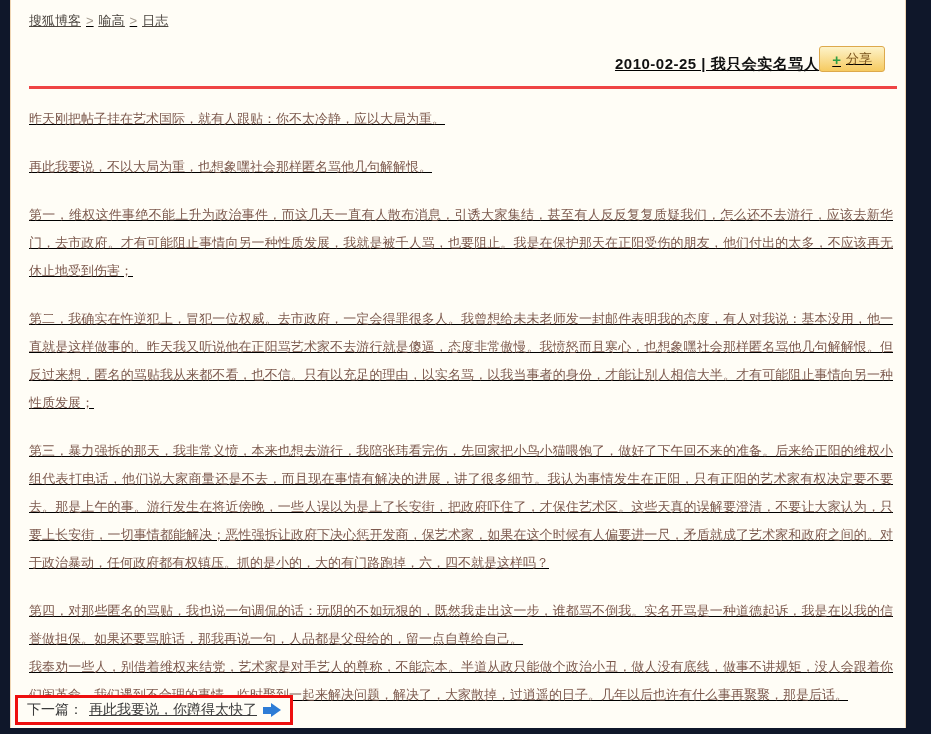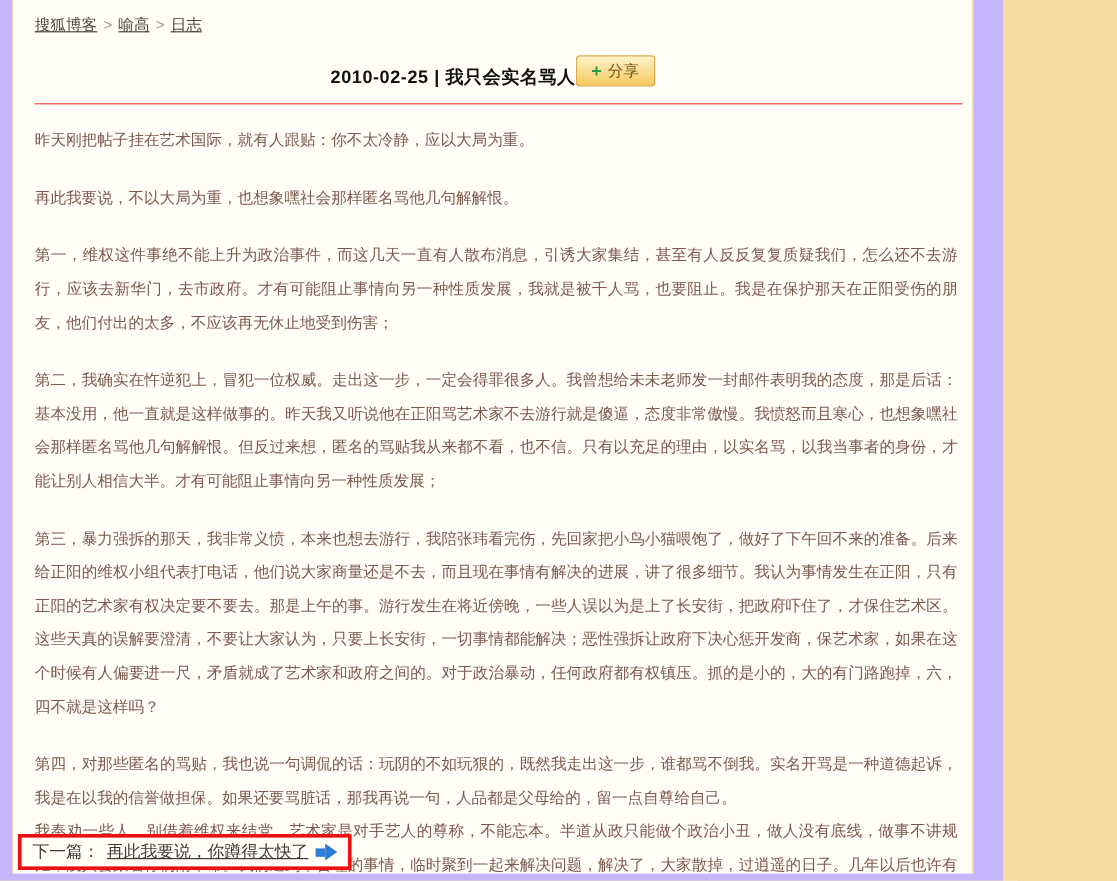--- a/index.html
+++ b/index.html
@@ -2,34 +2,34 @@
 <html><head>
 <meta charset="utf-8">
 <style>
   html,body{margin:0;padding:0;}
   body{
     width:931px;height:734px;overflow:hidden;
     font-family:"Liberation Sans","DejaVu Sans",sans-serif;
     background:#f7d9a0;
   }
   .frame{
-    width:836px;height:734px;box-sizing:border-box;
-    padding:0 25px 6px 10px;background:#c4b5fd;
+    width:931px;height:734px;box-sizing:border-box;
+    padding:0 25px 6px 10px;background:#0f172a;text-decoration:underline;
   }
   .content{
     position:relative;height:100%;box-sizing:border-box;
     background:#fffdf6;border-left:1px solid #f0d6b4;border-right:1px solid #f0d6b4;
     padding:10px 8px 44px 18px;
   }
   .breadcrumb{font-size:13px;color:#a39a8e;margin:2px 0 16px 0;}
   .breadcrumb a{color:#4c4640;text-decoration:underline;cursor:pointer;}
   .breadcrumb .sep{color:#a39a8e;margin:0 5px;}
   .title-row{
-    display:flex;justify-content:center;align-items:flex-end;
-    border-bottom:1px solid #ef4444;padding:0 12px 12px 2px;
+    display:flex;justify-content:flex-end;align-items:flex-end;
+    border-bottom:3px solid #ef4444;padding:0 12px 12px 2px;
   }
   .post-title{font-size:15px;font-weight:bold;color:#111;margin:0;letter-spacing:.5px;}
   .share-btn{
     display:inline-flex;align-items:center;gap:5px;
     font-family:inherit;font-size:13px;color:#7a531d;
     background:linear-gradient(#fdf3c9,#f6ca60);
     border:1px solid #dda94c;border-radius:3px;
     padding:3px 12px;cursor:pointer;margin-bottom:2px;
   }
   .share-btn .plus{color:#2f9e44;font-weight:900;font-size:15px;line-height:1;}
@@ -74,21 +74,21 @@
       <button class="share-btn">
         <span class="plus">+</span>
         <span>分享</span>
       </button>
     </div>
 
     <div class="article" id="article">
         <p>昨天刚把帖子挂在艺术国际，就有人跟贴：你不太冷静，应以大局为重。</p>
         <p>再此我要说，不以大局为重，也想象嘿社会那样匿名骂他几句解解恨。</p>
         <p>第一，维权这件事绝不能上升为政治事件，而这几天一直有人散布消息，引诱大家集结，甚至有人反反复复质疑我们，怎么还不去游行，应该去新华门，去市政府。才有可能阻止事情向另一种性质发展，我就是被千人骂，也要阻止。我是在保护那天在正阳受伤的朋友，他们付出的太多，不应该再无休止地受到伤害；</p>
-        <p>第二，我确实在忤逆犯上，冒犯一位权威。走出这一步，一定会得罪很多人。我曾想给未未老师发一封邮件表明我的态度，那是后话：基本没用，他一直就是这样做事的。昨天我又听说他在正阳骂艺术家不去游行就是傻逼，态度非常傲慢。我愤怒而且寒心，也想象嘿社会那样匿名骂他几句解解恨。但反过来想，匿名的骂贴我从来都不看，也不信。只有以充足的理由，以实名骂，以我当事者的身份，才能让别人相信大半。才有可能阻止事情向另一种性质发展；</p>
+        <p>第二，我确实在忤逆犯上，冒犯一位权威。去市政府，一定会得罪很多人。我曾想给未未老师发一封邮件表明我的态度，有人对我说：基本没用，他一直就是这样做事的。昨天我又听说他在正阳骂艺术家不去游行就是傻逼，态度非常傲慢。我愤怒而且寒心，也想象嘿社会那样匿名骂他几句解解恨。但反过来想，匿名的骂贴我从来都不看，也不信。只有以充足的理由，以实名骂，以我当事者的身份，才能让别人相信大半。才有可能阻止事情向另一种性质发展；</p>
         <p>第三，暴力强拆的那天，我非常义愤，本来也想去游行，我陪张玮看完伤，先回家把小鸟小猫喂饱了，做好了下午回不来的准备。后来给正阳的维权小组代表打电话，他们说大家商量还是不去，而且现在事情有解决的进展，讲了很多细节。我认为事情发生在正阳，只有正阳的艺术家有权决定要不要去。那是上午的事。游行发生在将近傍晚，一些人误以为是上了长安街，把政府吓住了，才保住艺术区。这些天真的误解要澄清，不要让大家认为，只要上长安街，一切事情都能解决；恶性强拆让政府下决心惩开发商，保艺术家，如果在这个时候有人偏要进一尺，矛盾就成了艺术家和政府之间的。对于政治暴动，任何政府都有权镇压。抓的是小的，大的有门路跑掉，六，四不就是这样吗？</p>
         <p class="tight">第四，对那些匿名的骂贴，我也说一句调侃的话：玩阴的不如玩狠的，既然我走出这一步，谁都骂不倒我。实名开骂是一种道德起诉，我是在以我的信誉做担保。如果还要骂脏话，那我再说一句，人品都是父母给的，留一点自尊给自己。</p>
         <p class="tight">我奉劝一些人，别借着维权来结党，艺术家是对手艺人的尊称，不能忘本。半道从政只能做个政治小丑，做人没有底线，做事不讲规矩，没人会跟着你们闹革命。我们遇到不合理的事情，临时聚到一起来解决问题，解决了，大家散掉，过逍遥的日子。几年以后也许有什么事再聚聚，那是后话。</p>
       </div>
 
     <div class="nav">
       <div class="navbox">
         <span class="navlabel">下一篇：</span>
         <a class="navlink">再此我要说，你蹲得太快了</a>
         <span class="arrow">

